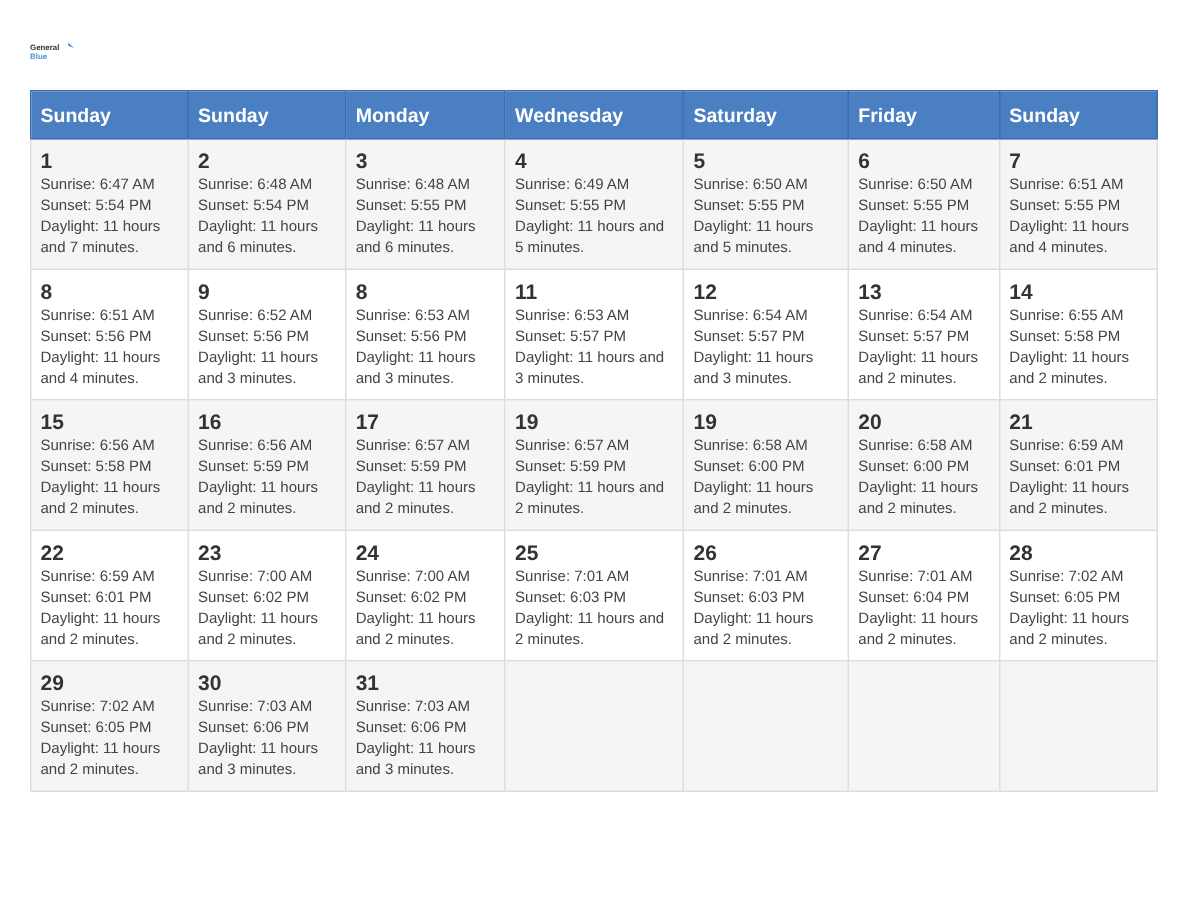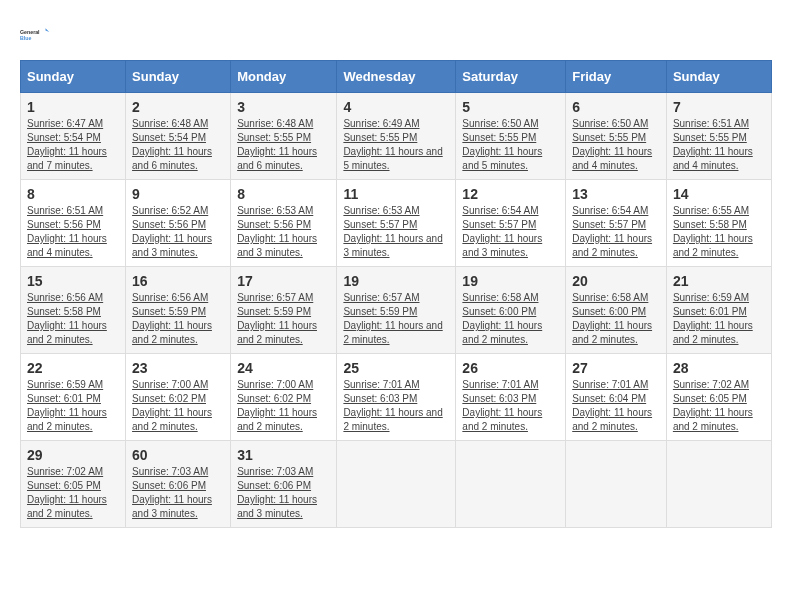--- a/index.html
+++ b/index.html
@@ -73,21 +73,20 @@
       font-size: 14px;
       font-weight: bold;
       color: #333;
       display: block;
       margin-bottom: 2px;
     }
     .day-info {
       font-size: 10px;
       color: #444;
       line-height: 1.4;
-      text-decoration: underline;
     }
     .empty-cell {
       background: #f5f5f5;
     }
   </style>
 </head>
 <body>
 
 <div class="header-section">
   <div class="logo">
@@ -235,21 +234,21 @@
           <span class="day-number">28</span>
           <div class="day-info">Sunrise: 7:02 AM<br>Sunset: 6:05 PM<br>Daylight: 11 hours and 2 minutes.</div>
         </td>
       </tr>
       <tr>
         <td>
           <span class="day-number">29</span>
           <div class="day-info">Sunrise: 7:02 AM<br>Sunset: 6:05 PM<br>Daylight: 11 hours and 2 minutes.</div>
         </td>
         <td>
-          <span class="day-number">60</span>
+          <span class="day-number">30</span>
           <div class="day-info">Sunrise: 7:03 AM<br>Sunset: 6:06 PM<br>Daylight: 11 hours and 3 minutes.</div>
         </td>
         <td>
           <span class="day-number">31</span>
           <div class="day-info">Sunrise: 7:03 AM<br>Sunset: 6:06 PM<br>Daylight: 11 hours and 3 minutes.</div>
         </td>
         <td class="empty-cell"></td>
         <td class="empty-cell"></td>
         <td class="empty-cell"></td>
         <td class="empty-cell"></td>

